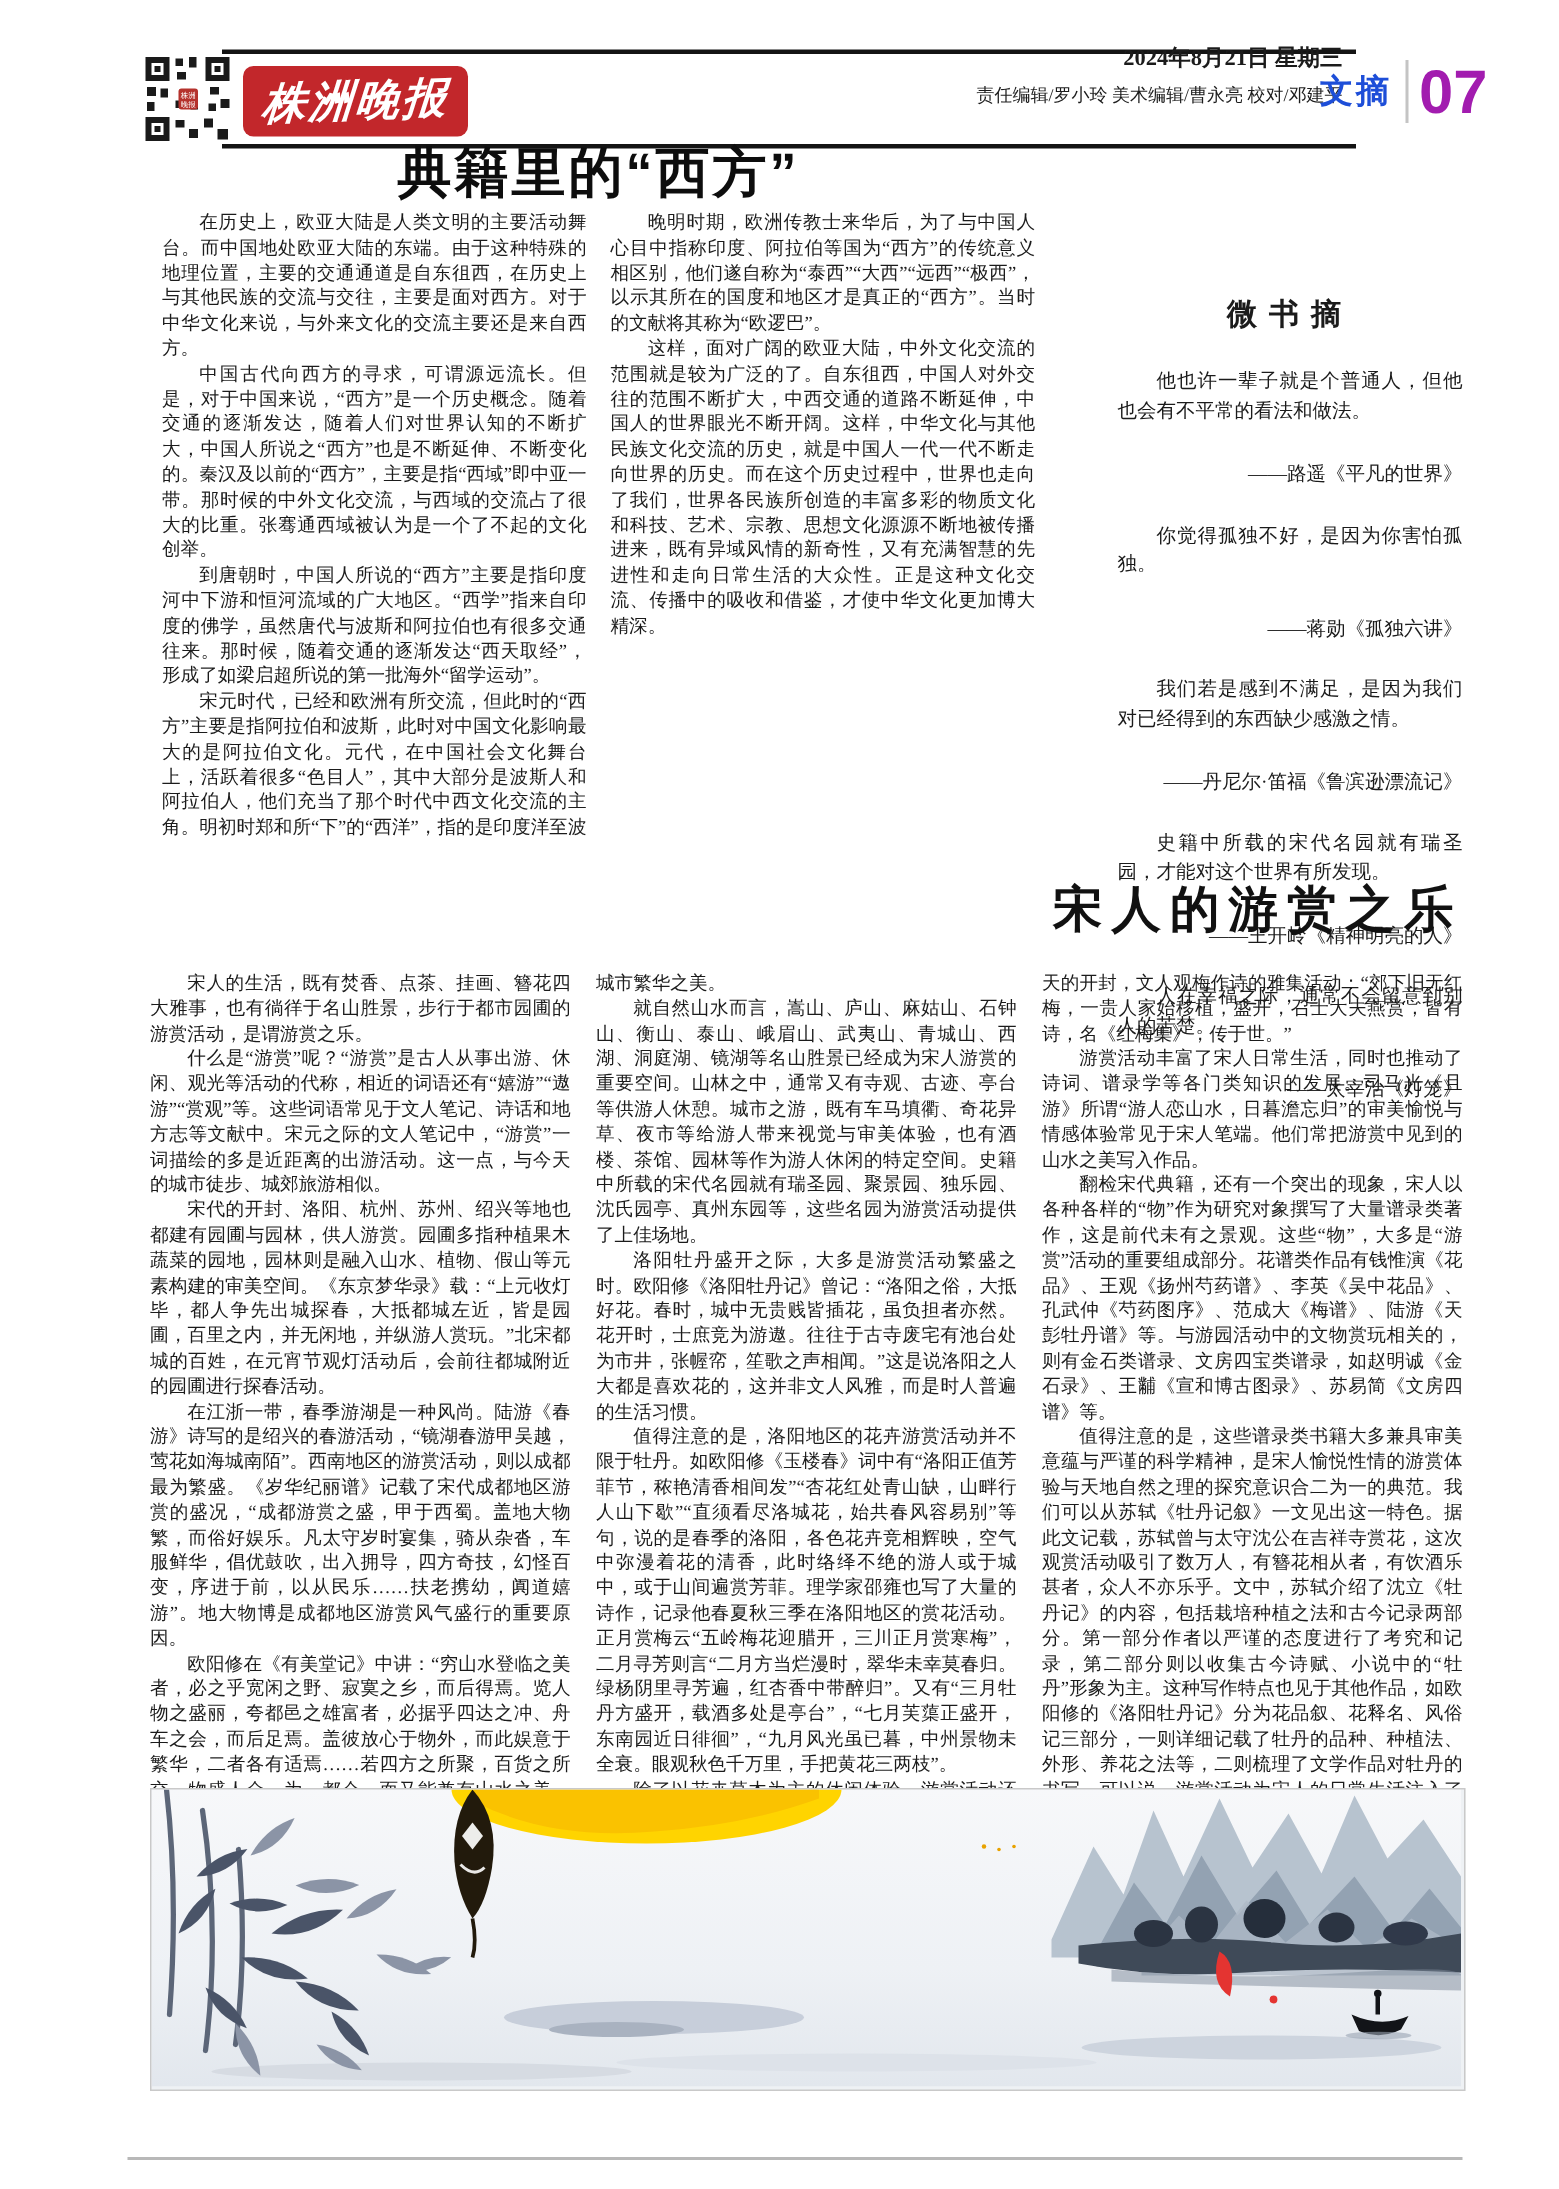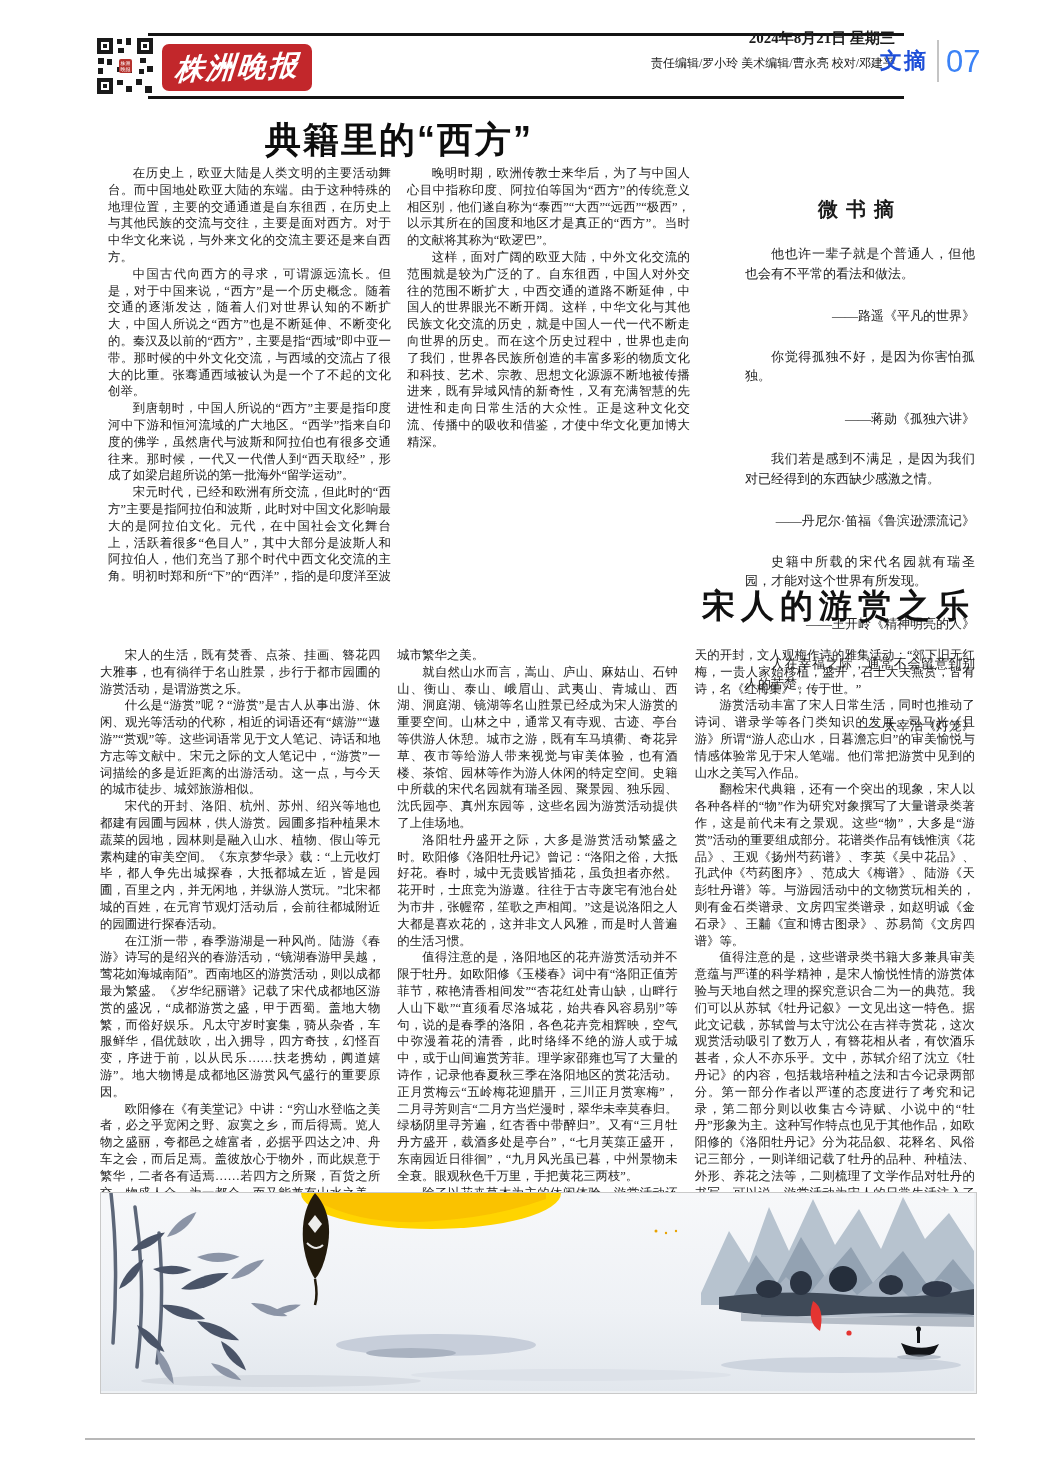--- a/index.html
+++ b/index.html
@@ -15,25 +15,25 @@
         border-radius:7px;display:flex;align-items:center;justify-content:center;}
   .logo span{color:#fff;font-size:29px;font-weight:bold;font-style:italic;
         letter-spacing:2px;transform:skewX(-6deg) rotate(-2deg);}
   .meta{position:absolute;left:470px;top:29px;width:425px;text-align:right;}
   .meta .date{font-size:15px;font-weight:bold;margin:0;}
   .meta .editors{font-size:12px;margin:7px 0 12px;}
   .section{position:absolute;left:880px;top:40px;display:flex;align-items:center;}
   .section .label{font-family:"Liberation Sans","DejaVu Sans",sans-serif;font-size:22px;
         font-weight:bold;color:#1d4ed8;letter-spacing:2px;}
   .section .divider{width:2px;height:42px;background:#c4c4c4;margin:0 7px 0 9px;}
-  .section .number{font-family:"Liberation Sans","DejaVu Sans",sans-serif;font-size:31px;
-        font-weight:normal;color:#3b82f6;line-height:1;}
+  .section .number{font-family:"Liberation Sans","DejaVu Sans",sans-serif;font-size:41px;
+        font-weight:bold;color:#a21caf;line-height:1;}
 
   
-  .a1{position:absolute;left:108px;top:116px;width:582px;}
+  .a1{position:absolute;left:108px;top:91px;width:582px;}
   .a1 .title{margin:0;text-align:center;font-family:"Liberation Sans","DejaVu Sans",sans-serif;
         font-weight:900;font-size:36px;letter-spacing:2px;color:#0d0d0d;}
   .cols{display:flex;}
   .a1 .cols{gap:16px;height:420px;overflow:hidden;}
   .col{flex:1;min-width:0;}
   .para{font-size:12.4px;line-height:16.8px;text-align:justify;text-indent:2em;margin:0;}
   .para.cont{text-indent:0;}
 
   .sidebar{position:absolute;left:745px;top:196px;width:230px;}
   .sidebar .title{margin:0;text-align:center;font-size:20px;font-weight:bold;letter-spacing:8px;}
@@ -112,21 +112,21 @@
     <span class="divider"></span>
     <span class="number">07</span>
   </div>
 
   <div class="a1">
     <h1 class="title">典籍里的“西方”</h1>
     <div class="cols">
       <div class="col">
           <p class="para">在历史上，欧亚大陆是人类文明的主要活动舞台。而中国地处欧亚大陆的东端。由于这种特殊的地理位置，主要的交通通道是自东徂西，在历史上与其他民族的交流与交往，主要是面对西方。对于中华文化来说，与外来文化的交流主要还是来自西方。</p>
           <p class="para">中国古代向西方的寻求，可谓源远流长。但是，对于中国来说，“西方”是一个历史概念。随着交通的逐渐发达，随着人们对世界认知的不断扩大，中国人所说之“西方”也是不断延伸、不断变化的。秦汉及以前的“西方”，主要是指“西域”即中亚一带。那时候的中外文化交流，与西域的交流占了很大的比重。张骞通西域被认为是一个了不起的文化创举。</p>
-          <p class="para">到唐朝时，中国人所说的“西方”主要是指印度河中下游和恒河流域的广大地区。“西学”指来自印度的佛学，虽然唐代与波斯和阿拉伯也有很多交通往来。那时候，一代又一代僧人到“西天取经”，形成了如梁启超所说的第一批海外“留学运动”。</p>
+          <p class="para">到唐朝时，中国人所说的“西方”主要是指印度河中下游和恒河流域的广大地区。“西学”指来自印度的佛学，虽然唐代与波斯和阿拉伯也有很多交通往来。那时候，随着交通的逐渐发达“西天取经”，形成了如梁启超所说的第一批海外“留学运动”。</p>
           <p class="para">宋元时代，已经和欧洲有所交流，但此时的“西方”主要是指阿拉伯和波斯，此时对中国文化影响最大的是阿拉伯文化。元代，在中国社会文化舞台上，活跃着很多“色目人”，其中大部分是波斯人和阿拉伯人，他们充当了那个时代中西文化交流的主角。明初时郑和所“下”的“西洋”，指的是印度洋至波斯湾、北非红海一带的海域和国家。这是中国人在大航海时代以前最远的“西方”了。</p>
         </div>
       <div class="col">
           <p class="para">晚明时期，欧洲传教士来华后，为了与中国人心目中指称印度、阿拉伯等国为“西方”的传统意义相区别，他们遂自称为“泰西”“大西”“远西”“极西”，以示其所在的国度和地区才是真正的“西方”。当时的文献将其称为“欧逻巴”。</p>
           <p class="para">这样，面对广阔的欧亚大陆，中外文化交流的范围就是较为广泛的了。自东徂西，中国人对外交往的范围不断扩大，中西交通的道路不断延伸，中国人的世界眼光不断开阔。这样，中华文化与其他民族文化交流的历史，就是中国人一代一代不断走向世界的历史。而在这个历史过程中，世界也走向了我们，世界各民族所创造的丰富多彩的物质文化和科技、艺术、宗教、思想文化源源不断地被传播进来，既有异域风情的新奇性，又有充满智慧的先进性和走向日常生活的大众性。正是这种文化交流、传播中的吸收和借鉴，才使中华文化更加博大精深。</p>
         </div>
     </div>
   </div>
 
   <div class="sidebar">

